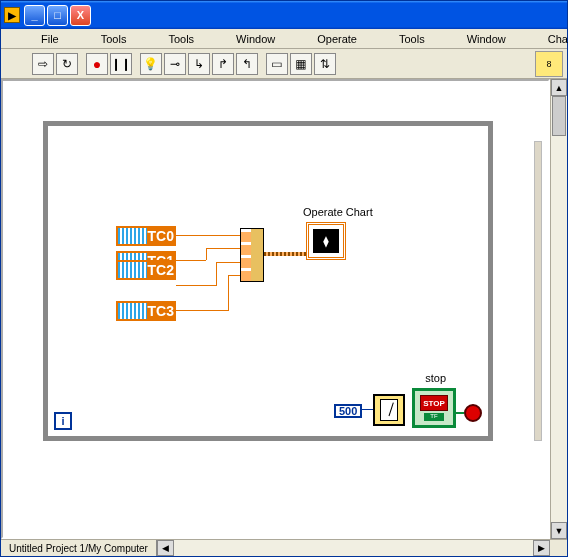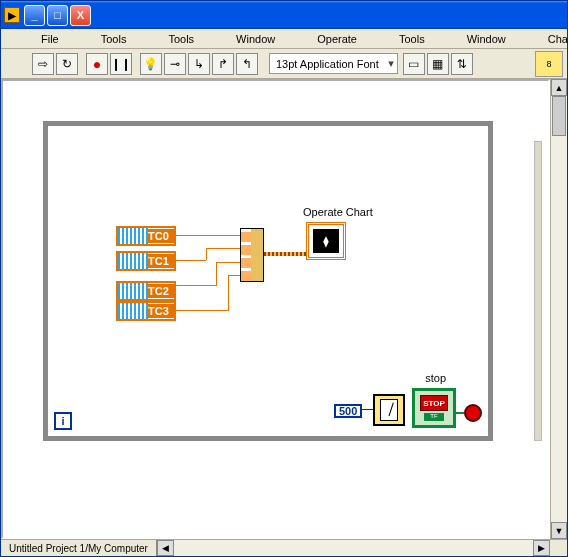--- a/index.html
+++ b/index.html
@@ -39,24 +39,24 @@
 .hscroll-arrow { width: 17px; border: 1px solid #888; background: #ddd; display: flex; align-items: center; justify-content: center; font-size: 9px; }
 .hscroll-track { flex: 1; background: #f1efe2; }
 .corner { width: 17px; background: #ece9d8; }
 
 
 .while-loop { position: absolute; left: 40px; top: 40px; width: 450px; height: 320px; border: 5px solid #888; background: #fff; }
 .loop-idx { position: absolute; left: 6px; bottom: 6px; width: 18px; height: 18px; border: 2px solid #003399; background: #fff; color: #003399; display: flex; align-items: center; justify-content: center; font-weight: bold; font-size: 11px; }
 
 .tc-node { position: absolute; width: 60px; height: 20px; border: 2px solid #e67300; background: #fff; display: flex; align-items: center; }
 .tc-icon { width: 30px; height: 100%; background: repeating-linear-gradient(90deg,#2da5e8 0,#2da5e8 2px,#fff 2px,#fff 4px); border-right: 1px solid #e67300; }
-.tc-label { flex:1; background:#e67300; color:#fff; font-size:11px; font-weight:bold; padding:1px 0; }
+.tc-label { flex:1; background:#e67300; color:#fff; font-size:14px; text-align:center; font-weight:bold; padding:1px 0; }
 .tc0 { left: 68px; top: 100px; }
 .tc1 { left: 68px; top: 125px; }
-.tc2 { left: 68px; top: 155px; }
+.tc2 { left: 68px; top: 134px; }
 .tc3 { left: 68px; top: 175px; }
 
 .wire { position: absolute; background: #e67300; }
 .bundle { position: absolute; left: 192px; top: 102px; width: 24px; height: 54px; border: 1px solid #000; background: #fff; }
 .bundle::before { content:""; position:absolute; left:0; right:12px; top:0; bottom:0; background: repeating-linear-gradient(0deg,#ffb060 0,#ffb060 10px,#fff 10px,#fff 13px); }
 .bundle::after { content:""; position:absolute; right:0; width:12px; top:0; bottom:0; background:#e8c060; }
 
 .chart-lbl { position: absolute; left: 255px; top: 80px; font-size: 11px; }
 .chart-node { position: absolute; left: 258px; top: 96px; width: 40px; height: 38px; border: 3px double #e67300; background: #fff; display:flex; align-items:center; justify-content:center; }
 .chart-node-inner { width: 26px; height: 24px; background: #000; display:flex; align-items:center; justify-content:center; color:#fff; font-size:11px; }
@@ -108,23 +108,20 @@
       <div class="tbtn rec">●</div>
       <div class="tbtn">❙❙</div>
     </div>
     <div class="tbtn-group">
       <div class="tbtn">💡</div>
       <div class="tbtn">⊸</div>
       <div class="tbtn">↳</div>
       <div class="tbtn">↱</div>
       <div class="tbtn">↰</div>
     </div>
-    <div class="font-sel">
-        <span>13pt Application Font</span>
-      </div>
     <div class="tbtn-group">
       <div class="tbtn">▭</div>
       <div class="tbtn">▦</div>
       <div class="tbtn">⇅</div>
     </div>
     <div class="lv-logo">
         <span>8</span>
       </div>
   </div>
 

